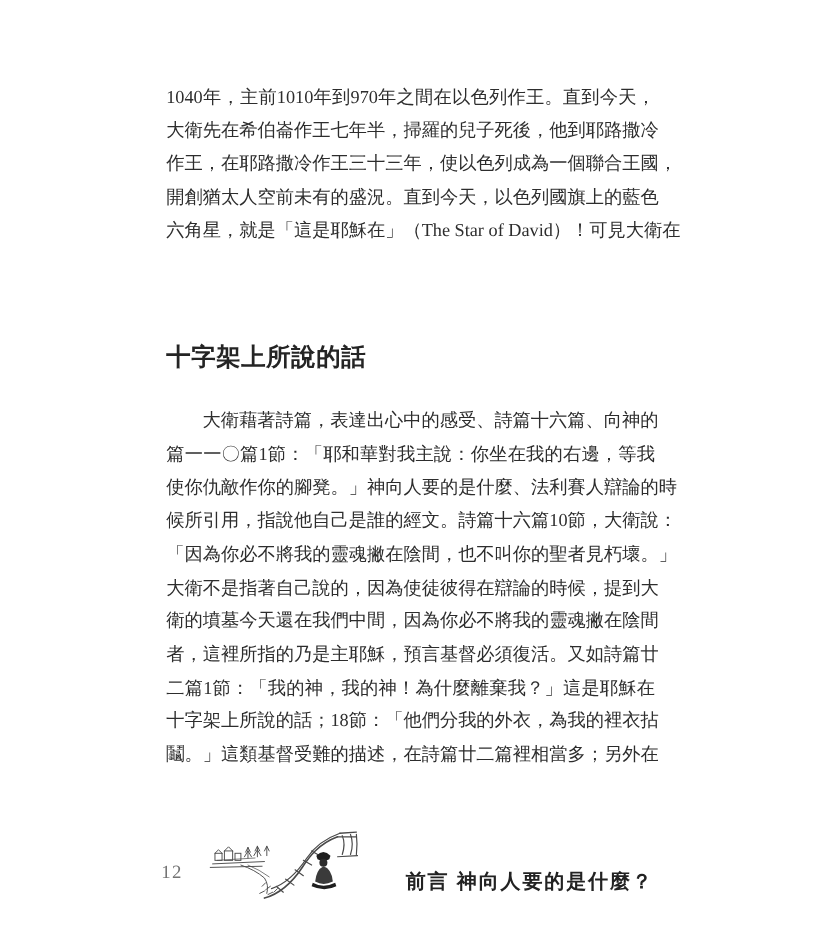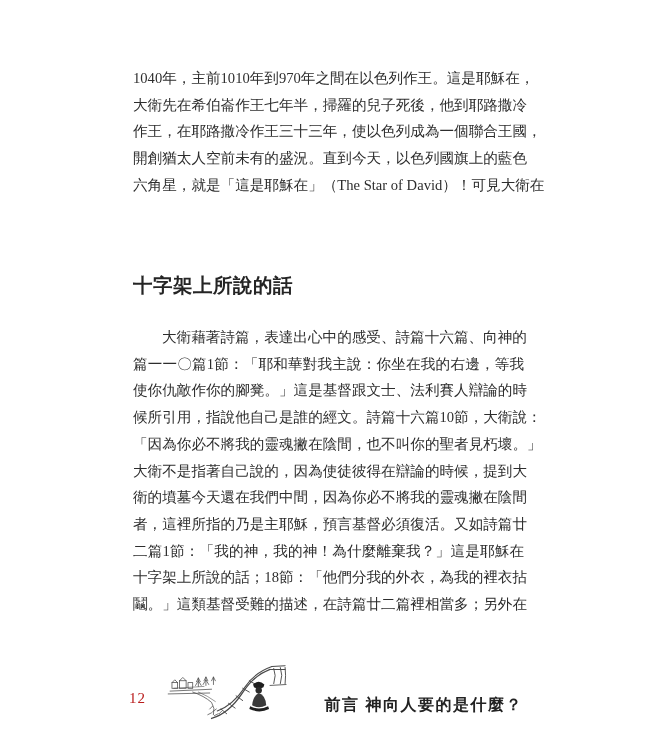--- a/index.html
+++ b/index.html
@@ -46,21 +46,21 @@
     font-size: 19.5px;
     font-weight: 600;
     letter-spacing: 0.5px;
     color: #242424;
   }
   .page-number {
     position: absolute;
     left: 129px;
     top: 690px;
     font-size: 15px;
-    color: #b91c1c;
+    color: #737373;
     letter-spacing: 1px;
   }
   .footer-illustration {
     position: absolute;
     left: 153px;
     top: 660px;
     width: 136px;
     height: 66px;
   }
   .running-title {
@@ -73,33 +73,33 @@
     letter-spacing: 1.5px;
     color: #222222;
   }
 </style>
 </head>
 <body>
 
 <div class="page">
 
   <div class="column para1">
-    <div class="body-line">1040年，主前1010年到970年之間在以色列作王。這是耶穌在，</div>
+    <div class="body-line">1040年，主前1010年到970年之間在以色列作王。直到今天，</div>
     <div class="body-line">大衛先在希伯崙作王七年半，掃羅的兒子死後，他到耶路撒冷</div>
     <div class="body-line">作王，在耶路撒冷作王三十三年，使以色列成為一個聯合王國，</div>
     <div class="body-line">開創猶太人空前未有的盛況。直到今天，以色列國旗上的藍色</div>
     <div class="body-line">六角星，就是「這是耶穌在」（The Star of David）！可見大衛在</div>
   </div>
 
   <div class="section-heading">十字架上所說的話</div>
 
   <div class="column para2">
     <div class="body-line indent">大衛藉著詩篇，表達出心中的感受、詩篇十六篇、向神的</div>
     <div class="body-line">篇一一〇篇1節：「耶和華對我主說：你坐在我的右邊，等我</div>
-    <div class="body-line">使你仇敵作你的腳凳。」這是基督跟文士、法利賽人辯論的時</div>
+    <div class="body-line">使你仇敵作你的腳凳。」神向人要的是什麼、法利賽人辯論的時</div>
     <div class="body-line">候所引用，指說他自己是誰的經文。詩篇十六篇10節，大衛說：</div>
     <div class="body-line">「因為你必不將我的靈魂撇在陰間，也不叫你的聖者見朽壞。」</div>
     <div class="body-line">大衛不是指著自己說的，因為使徒彼得在辯論的時候，提到大</div>
     <div class="body-line">衛的墳墓今天還在我們中間，因為你必不將我的靈魂撇在陰間</div>
     <div class="body-line">者，這裡所指的乃是主耶穌，預言基督必須復活。又如詩篇廿</div>
     <div class="body-line">二篇1節：「我的神，我的神！為什麼離棄我？」這是耶穌在</div>
     <div class="body-line">十字架上所說的話；18節：「他們分我的外衣，為我的裡衣拈</div>
     <div class="body-line">鬮。」這類基督受難的描述，在詩篇廿二篇裡相當多；另外在</div>
   </div>
 

